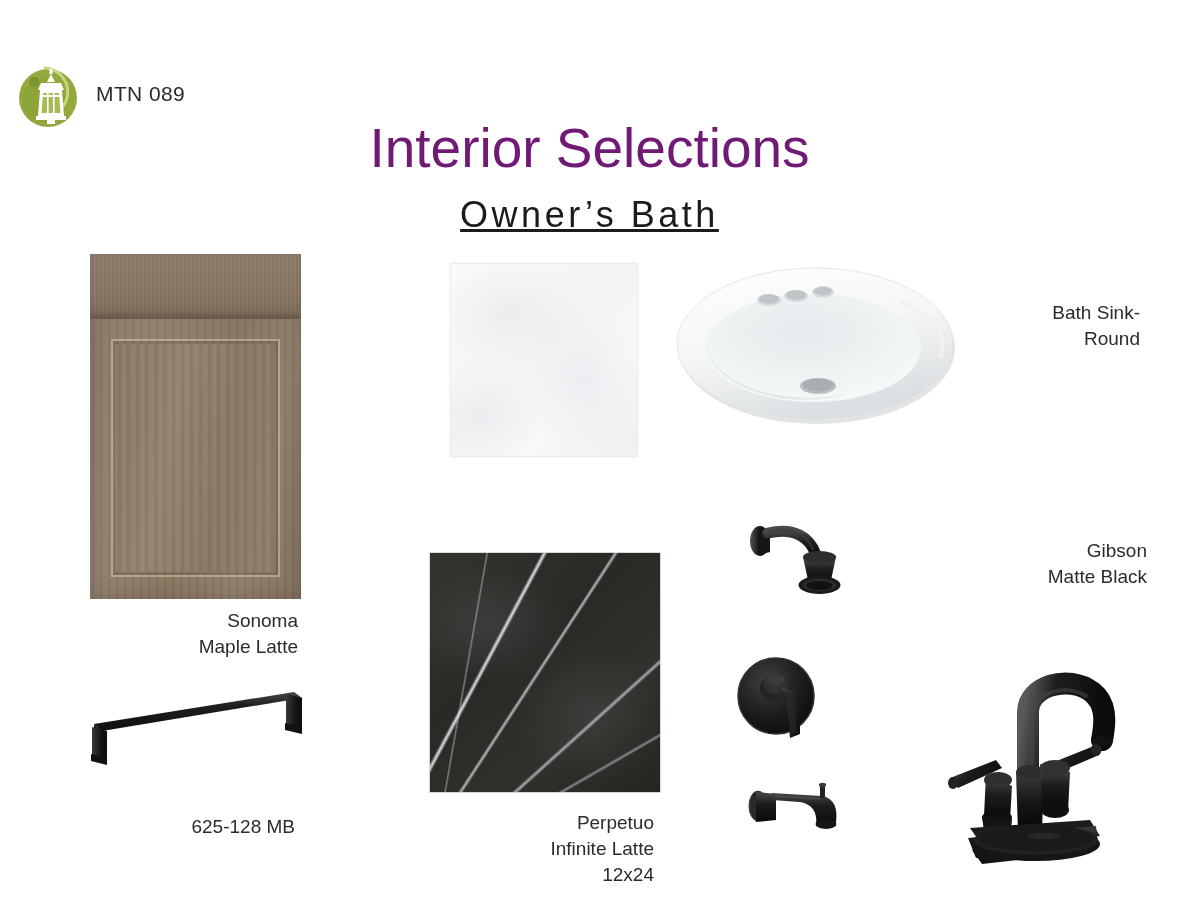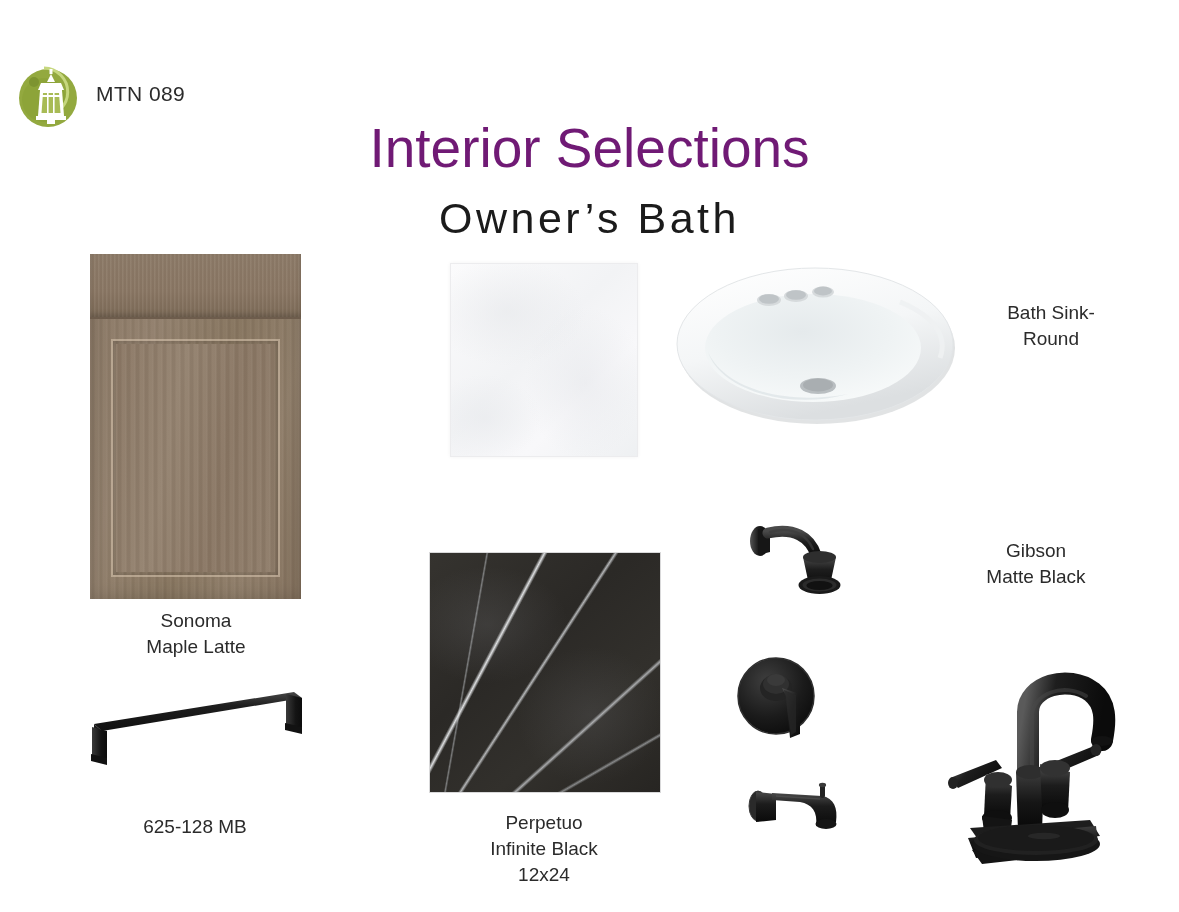--- a/index.html
+++ b/index.html
@@ -55,30 +55,31 @@
     font-weight: 400;
     color: #701a75;
     letter-spacing: 0px;
   }
   #title-sub {
     position: absolute;
     left: 0;
     right: 0;
     top: 162px;
     text-align: center;
-    font-size: 43px;
+    font-size: 36px;
     font-weight: 400;
     color: #1b1b1b;
     letter-spacing: 3.5px;
+    text-decoration: underline;
   }
 
   
   .caption {
     position: absolute;
-    text-align: center;
+    text-align: right;
     font-size: 19px;
     line-height: 26px;
     color: #2b2b2b;
     white-space: pre-line;
   }
 
   
   #cabinet-door {
     position: absolute;
     left: 90px;
@@ -310,21 +311,21 @@
       <polygon points="11,70 27,74 27,81 11,77" fill="#121212"></polygon>
       <polygon points="205,39 222,43 222,50 205,46" fill="#121212"></polygon>
     </svg>
   </div>
   <div class="caption" id="pull-caption">625-128 MB</div>
 
   <div id="tile-white"></div>
 
   <div id="tile-black"></div>
   <div class="caption" id="tile-black-caption">Perpetuo
-Infinite Black
+Infinite Latte
 12x24</div>
 
   <div id="sink">
     <svg width="286" height="168" viewBox="0 0 286 168">
       <defs>
         <linearGradient id="rimGrad" x1="0" y1="0" x2="0.4" y2="1">
           <stop offset="0%" stop-color="#ffffff"></stop>
           <stop offset="55%" stop-color="#f4f6f7"></stop>
           <stop offset="100%" stop-color="#dcdfe1"></stop>
         </linearGradient>

